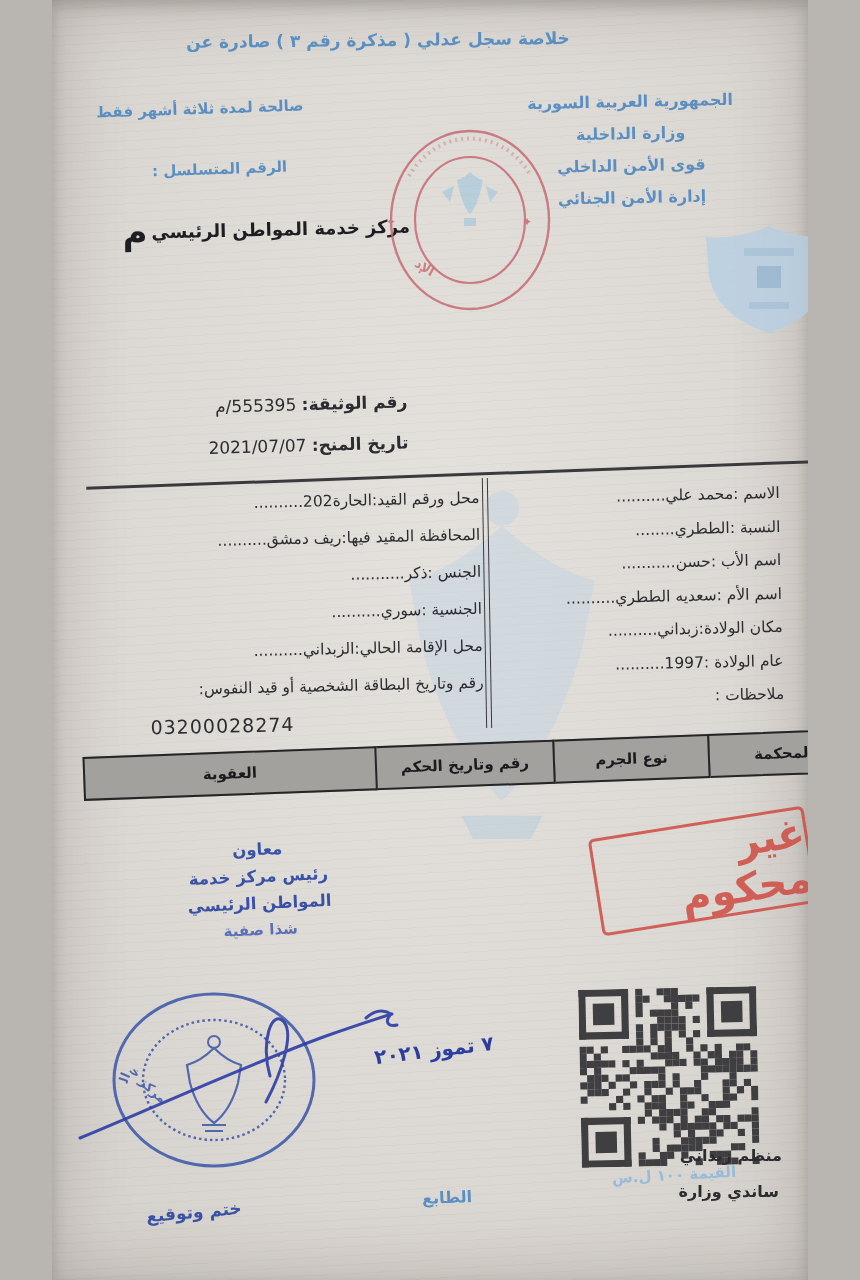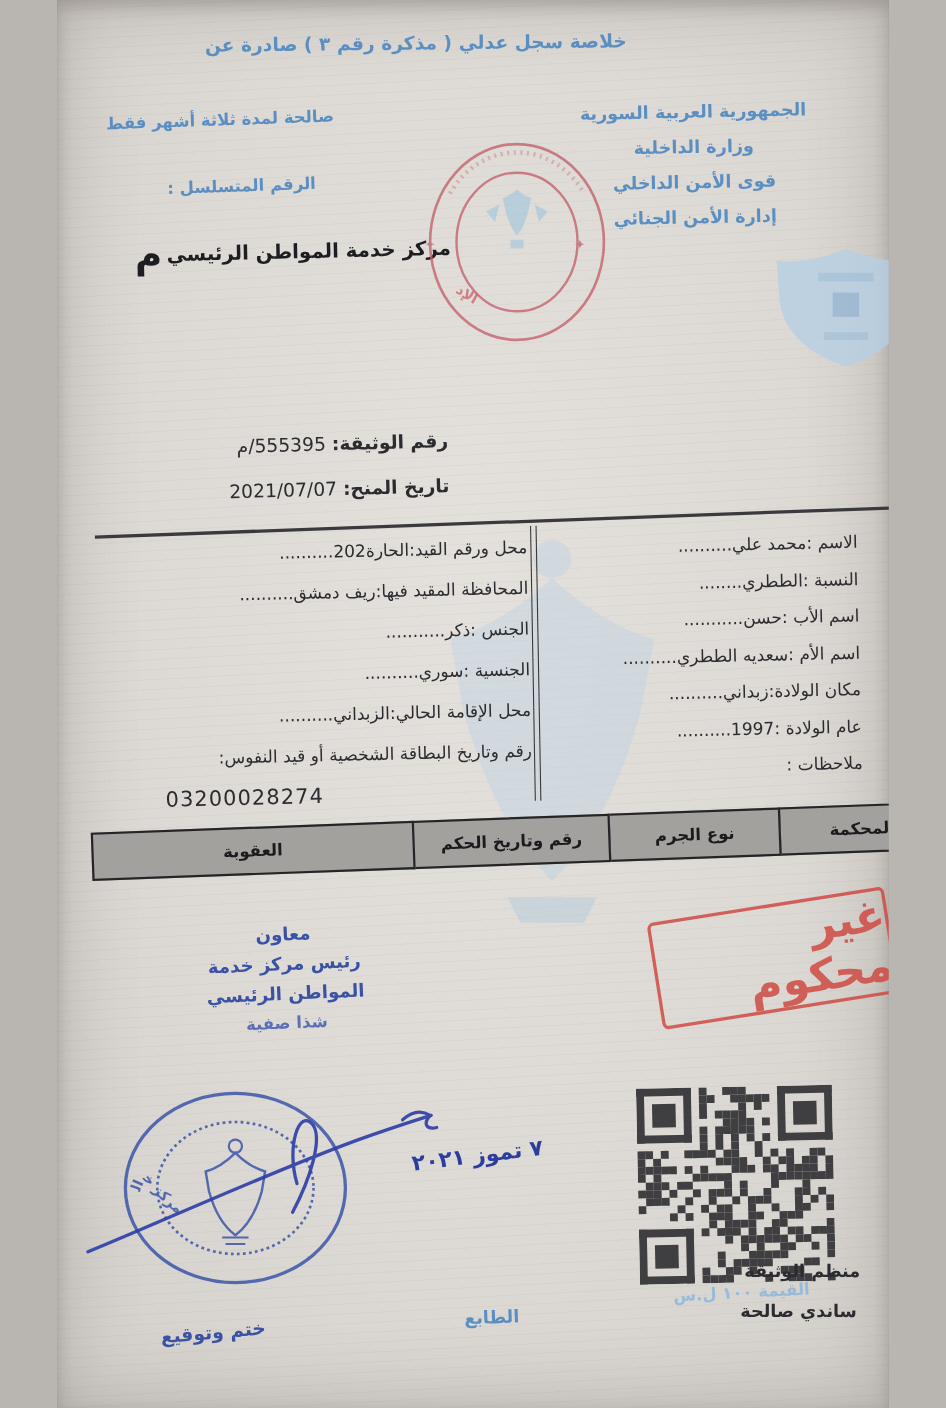--- a/index.html
+++ b/index.html
@@ -423,19 +423,19 @@
         <rect x="140" y="14" width="21" height="21" fill="#3f3e41"></rect>
         <rect x="0" y="126" width="49" height="7" fill="#3f3e41"></rect>
         <rect x="0" y="168" width="49" height="7" fill="#3f3e41"></rect>
         <rect x="0" y="126" width="7" height="49" fill="#3f3e41"></rect>
         <rect x="42" y="126" width="7" height="49" fill="#3f3e41"></rect>
         <rect x="14" y="140" width="21" height="21" fill="#3f3e41"></rect>
       </svg>
   </div>
 
   <div class="abs fee-note">القيمة ١٠٠ ل.س</div>
-  <div class="abs organizer-label">منظم الوثيقة</div>
-  <div class="abs organizer-name">ساندي صالحة</div>
+  <div class="abs organizer-label">منظم زبداني</div>
+  <div class="abs organizer-name">ساندي وزارة</div>
 
   <div class="abs stamp-label blueprint">الطابع</div>
   <div class="abs seal-label ink">ختم وتوقيع</div>
 
 </div>
 
 </body></html>

